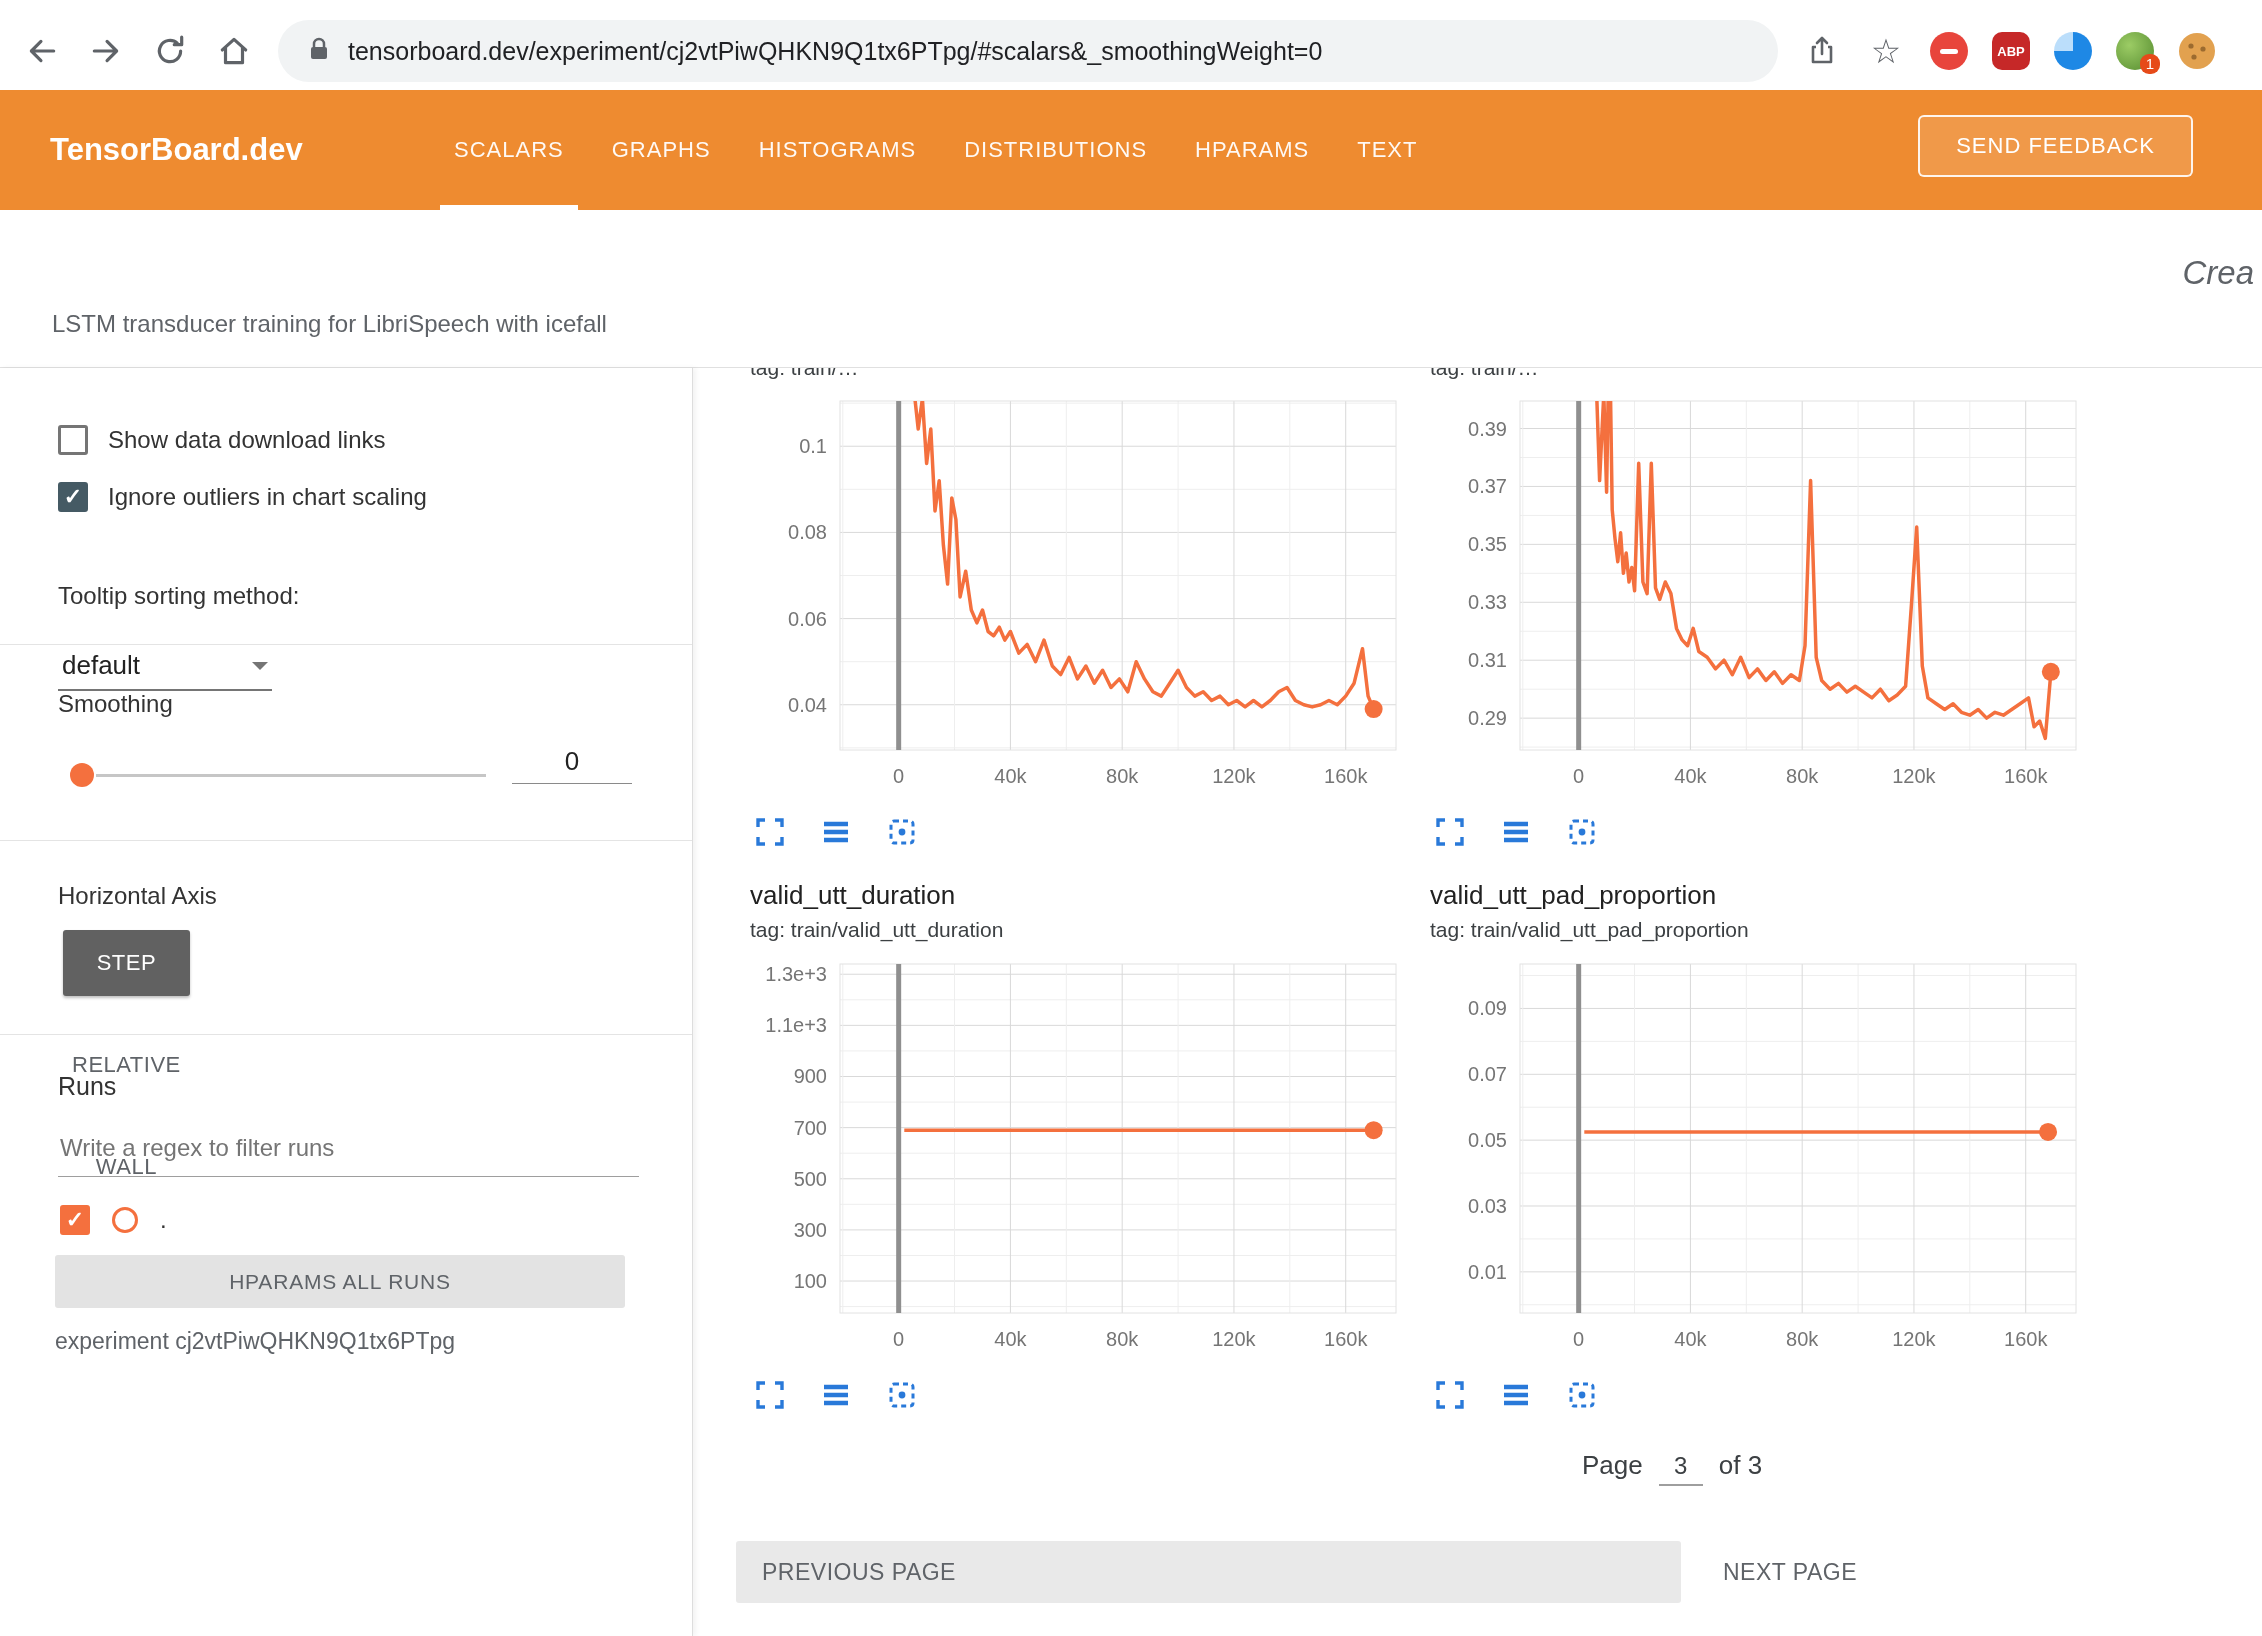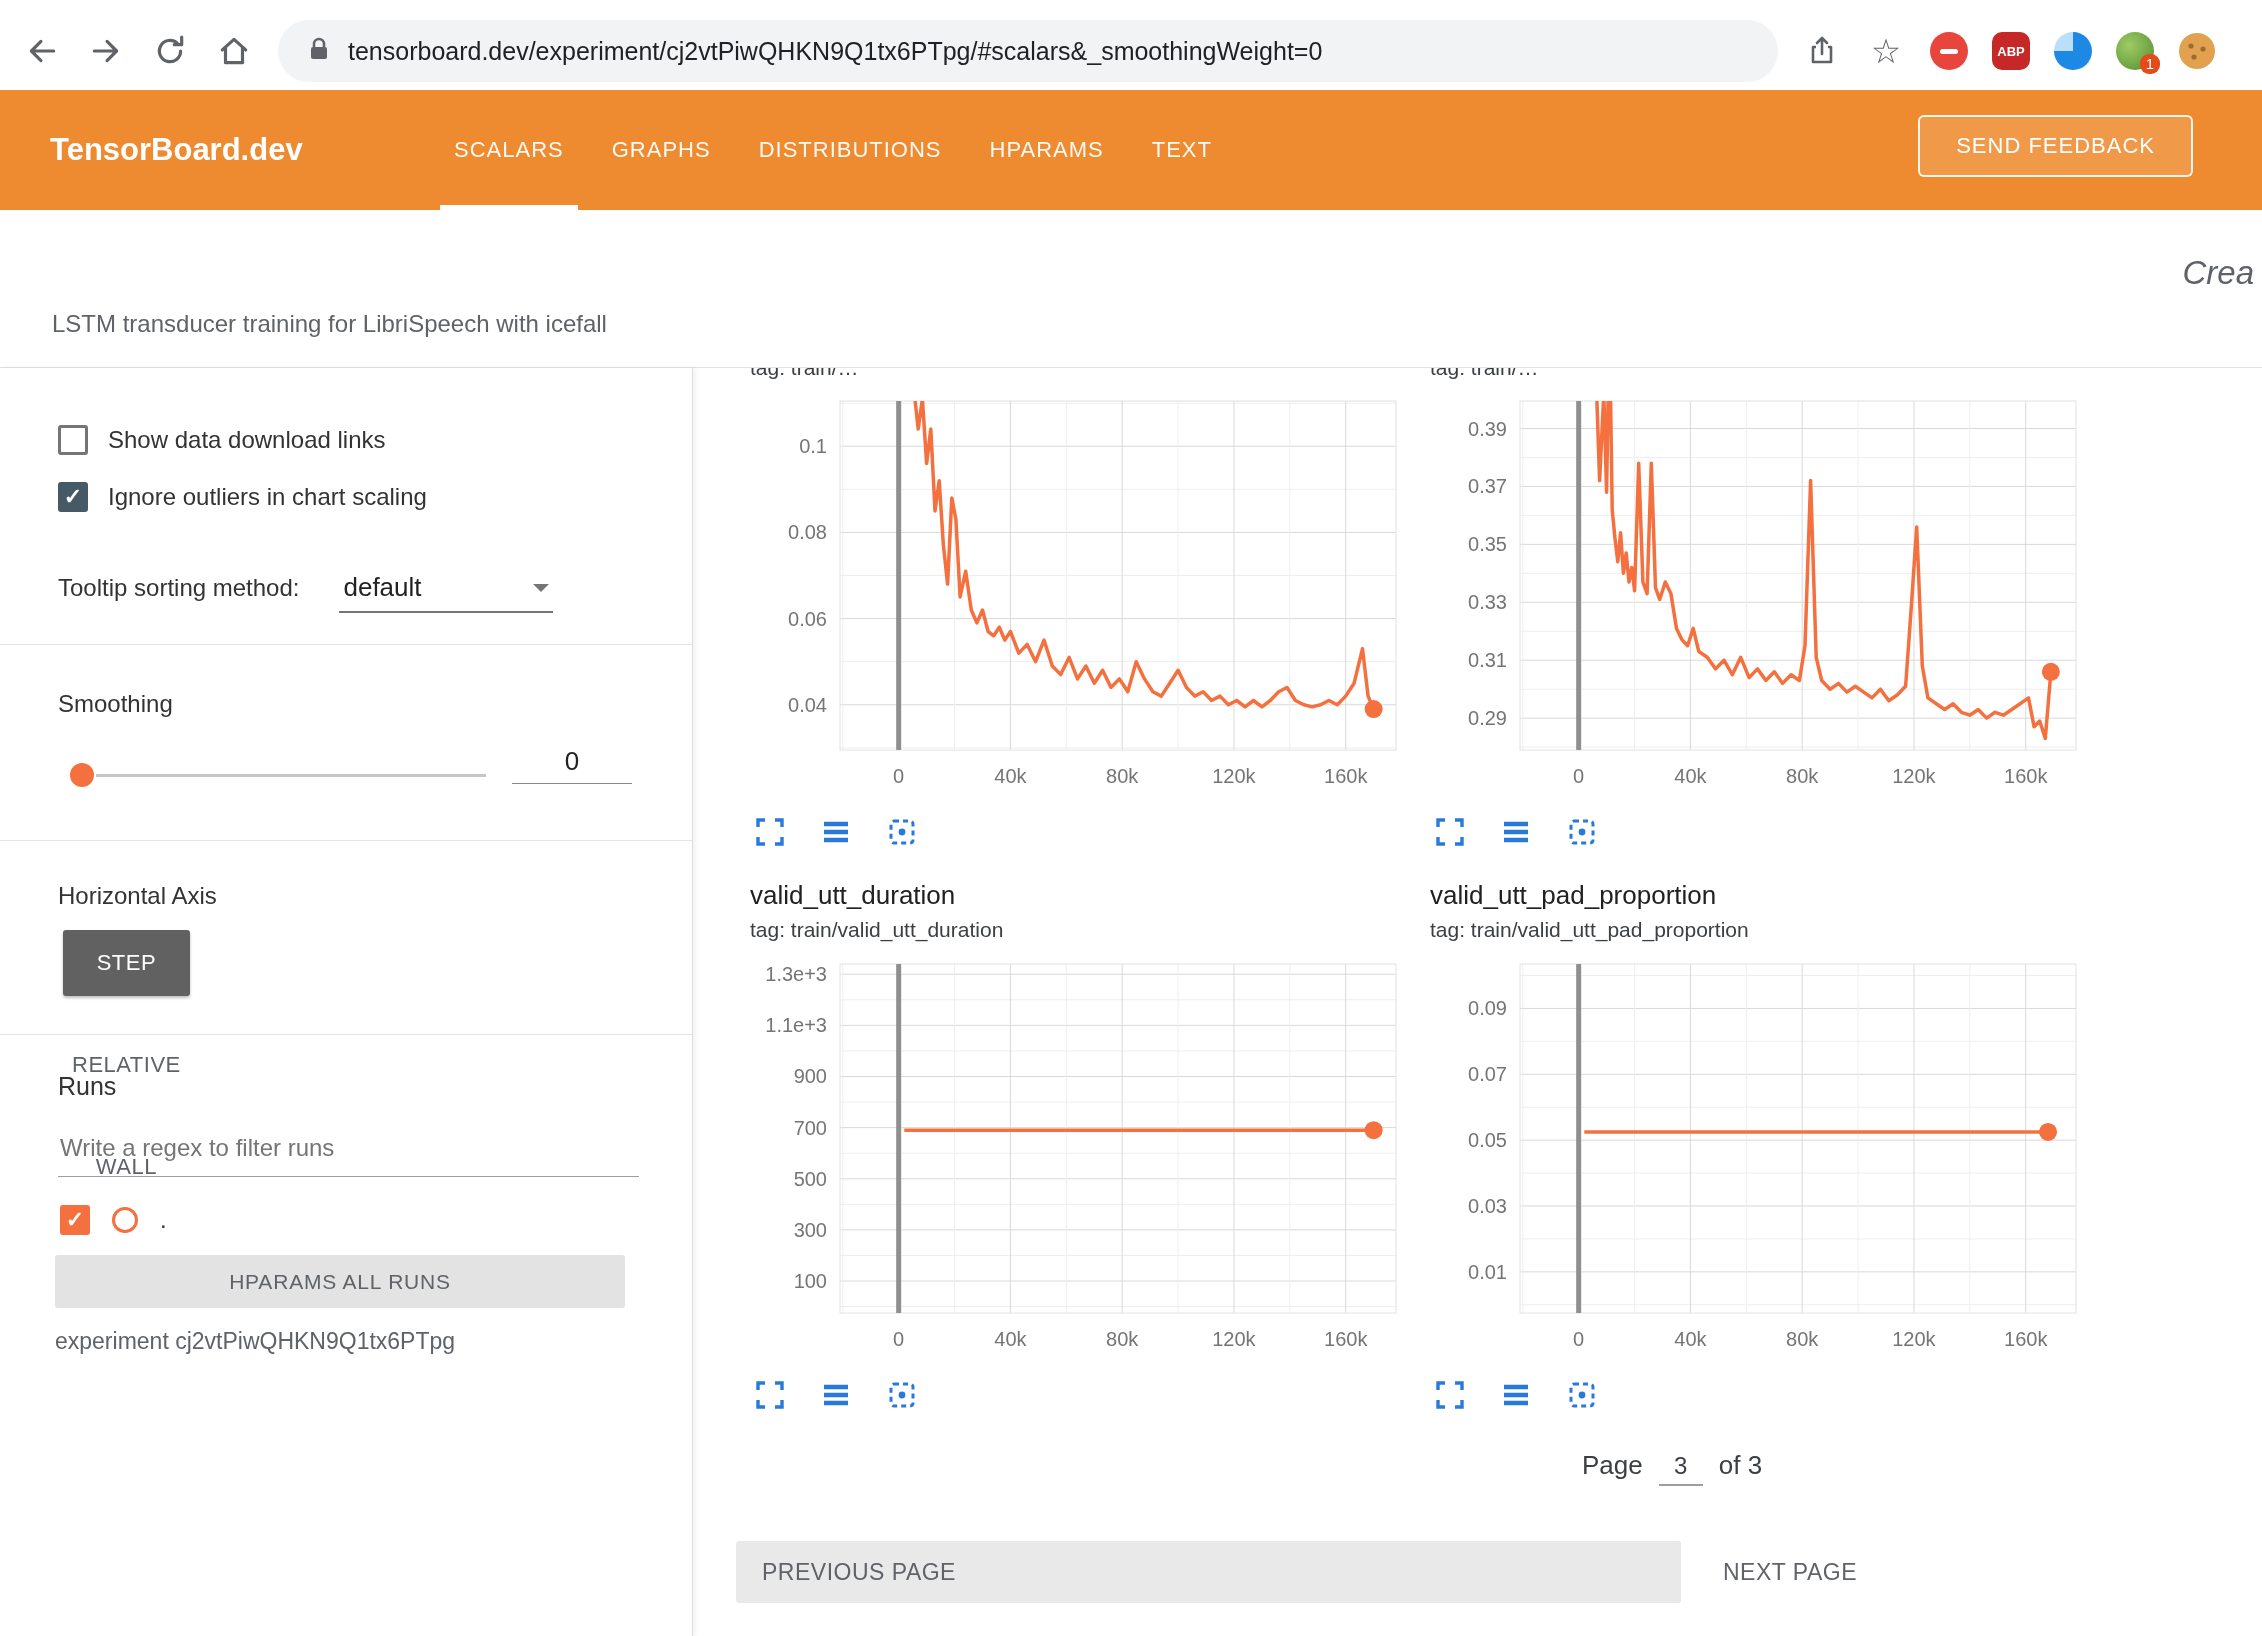--- a/index.html
+++ b/index.html
@@ -47,21 +47,21 @@
            border-right:1px solid #ddd;box-shadow:3px 0 5px rgba(0,0,0,.05);}
   .side-label{font-size:24px;color:#333;}
   .cb-row{position:absolute;left:58px;display:flex;align-items:center;gap:20px;}
   .cb{width:30px;height:30px;border:3px solid #757575;border-radius:3px;box-sizing:border-box;
       background:#fff;display:flex;align-items:center;justify-content:center;
       color:#fff;font-size:22px;font-weight:bold;cursor:pointer;flex:0 0 auto;}
   .cb.checked.cb-dark{background:#455a64;border-color:#455a64;}
   .cb.checked.cb-orange{background:#f4703e;border-color:#f4703e;}
   .cb.checked::after{content:"✓";}
   .divider{position:absolute;left:0;right:0;height:1px;background:#e4e4e4;}
-  .tooltip-row{position:absolute;left:58px;top:204px;display:flex;align-items:baseline;gap:40px;}
+  .tooltip-row{position:absolute;left:58px;top:214px;display:flex;align-items:baseline;gap:40px;flex-direction:column;}
   .dropdown{position:relative;width:210px;border-bottom:2px solid #757575;font-size:26px;
             color:#222;padding:0 0 8px 4px;cursor:pointer;}
   .dropdown::after{content:"";position:absolute;right:4px;top:12px;border:8px solid transparent;
             border-top-color:#757575;}
   .sl-track{position:absolute;left:96px;top:406px;width:390px;height:3px;background:#c6c6c6;}
   .sl-thumb{position:absolute;left:70px;top:395px;width:24px;height:24px;border-radius:50%;
             background:#f4703e;cursor:pointer;}
   .smooth-input{position:absolute;left:512px;top:372px;width:120px;border:none;outline:none;
             border-bottom:1px solid #8a8a8a;font-size:26px;text-align:center;color:#222;
             padding:6px 0;font-family:inherit;background:transparent;}
@@ -165,20 +165,21 @@
           <circle cx="16" cy="25" r="2.6" fill="#9c6b2f"></circle>
         </svg>
     </span>
   </div>
 
   <div class="tb-header">
     <div class="logo">TensorBoard.dev</div>
     <div class="tabs">
       <div class="tab active">SCALARS</div>
       <div class="tab">GRAPHS</div>
+      <div class="tab">HISTOGRAMS</div>
       <div class="tab">DISTRIBUTIONS</div>
       <div class="tab">HPARAMS</div>
       <div class="tab">TEXT</div>
     </div>
     <button class="feedback-btn">SEND FEEDBACK</button>
   </div>
 
   <div class="subheader">
     <span class="crea">Crea</span>
     <span class="desc">LSTM transducer training for LibriSpeech with icefall</span>

